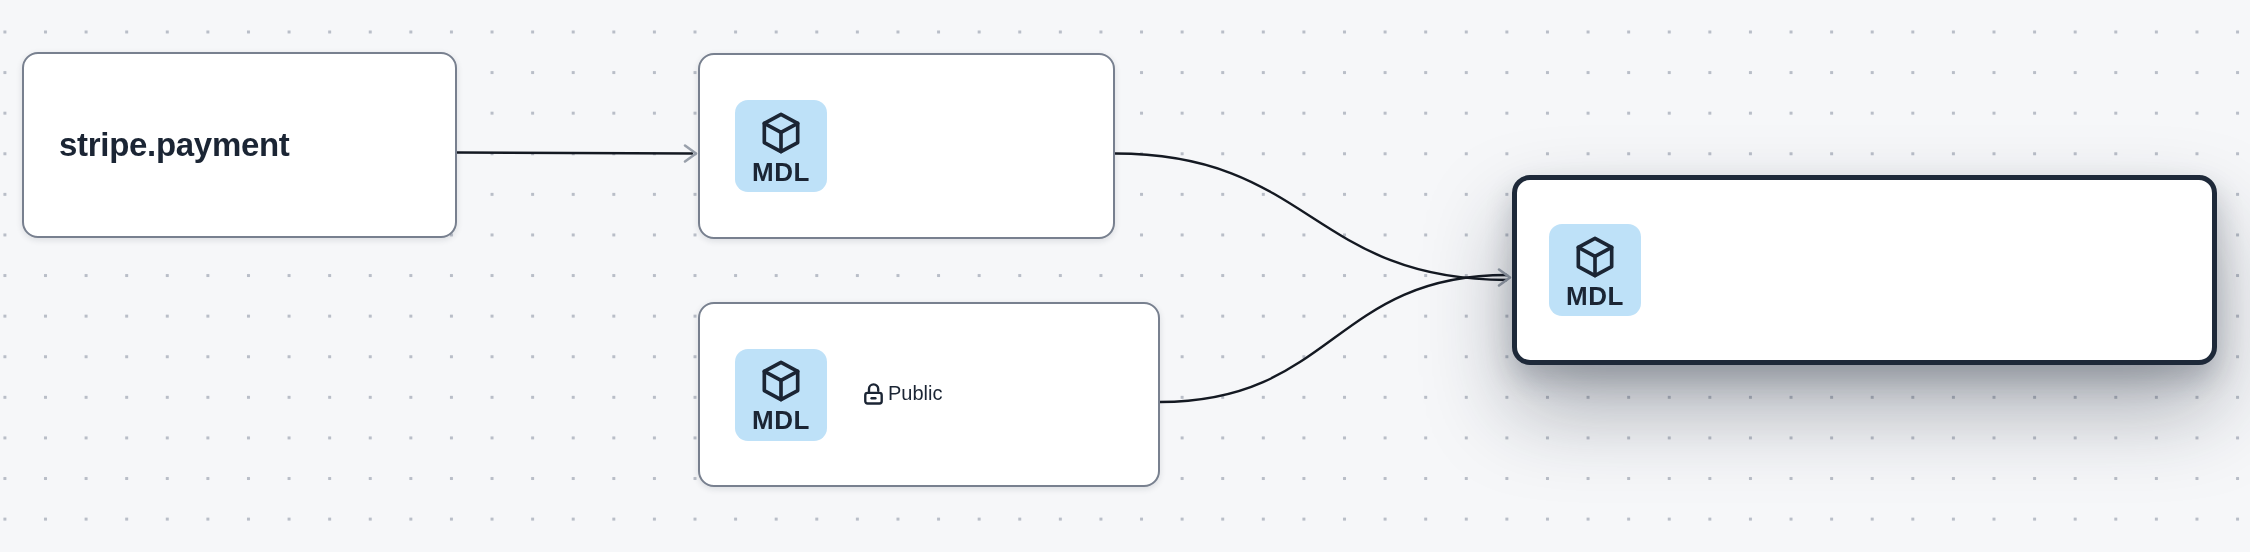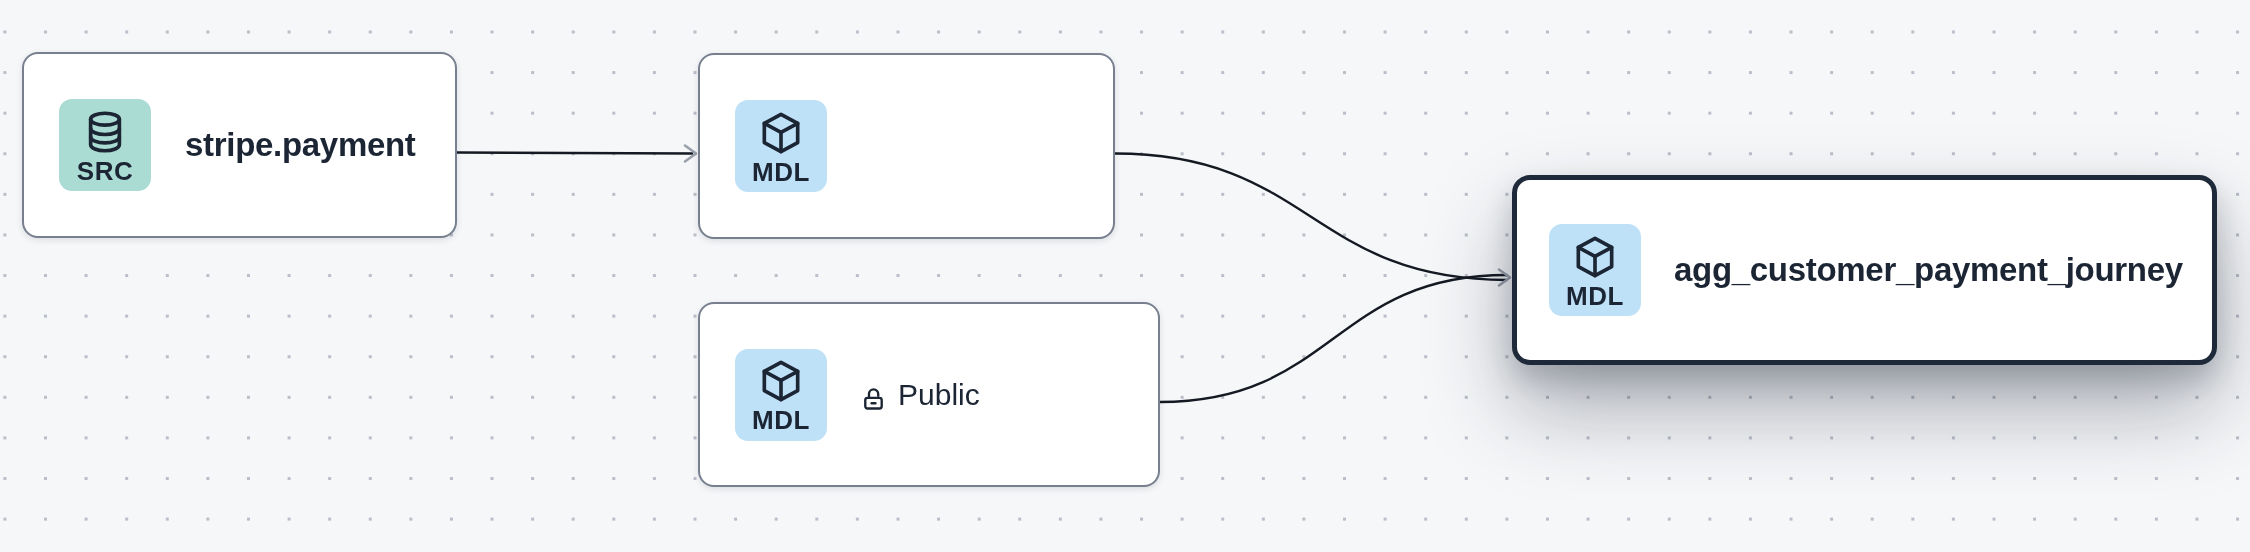--- a/index.html
+++ b/index.html
@@ -77,50 +77,40 @@
   .title {
     font-size: 33px;
     font-weight: 600;
     color: #1b2534;
     letter-spacing: -0.3px;
     line-height: 1.2;
     white-space: nowrap;
   }
   .subtitle {
     display: flex;
-    align-items: flex-end;
-    gap: 10px;
-    font-size: 30px;
+    align-items: flex-start;
+    font-size: 20px;
     font-weight: 500;
     color: #1b2534;
     line-height: 1.2;
   }
   .subtitle svg { flex: none; }
 </style>
 </head>
 <body>
 
 <div class="canvas">
   <svg class="edge-layer">
       <path d="M 457 152.5 L 693 153.5" fill="none" stroke="#141922" stroke-width="2.4"></path>
       <path d="M 1115 153.5 C 1311 153.5 1311 280 1507 280" fill="none" stroke="#141922" stroke-width="2.4"></path>
       <path d="M 1160 402 C 1333.5 402 1333.5 275 1507 275" fill="none" stroke="#141922" stroke-width="2.4"></path>
       <path d="M 685 145.5 L 696 153.5 L 685 161.5" fill="none" stroke="#99a0ab" stroke-width="2.6" stroke-linecap="round" stroke-linejoin="round"></path>
       <path d="M 1499 269.5 L 1510 277.5 L 1499 285.5" fill="none" stroke="#99a0ab" stroke-width="2.6" stroke-linecap="round" stroke-linejoin="round"></path>
     </svg>
 <div class="node" style="left: 22px; top: 52px; width: 435px; height: 186px;">
-      <div class="badge" style="background: rgb(171, 220, 212);">
-        <svg width="46" height="46" viewBox="0 0 24 24" fill="none" stroke="#1b2534" stroke-width="1.9" stroke-linecap="round" stroke-linejoin="round">
-          <ellipse cx="12" cy="5.3" rx="7.5" ry="3.1"></ellipse>
-          <path d="M4.5 5.3 V18.7 c0 1.72 3.36 3.1 7.5 3.1 s7.5 -1.38 7.5 -3.1 V5.3"></path>
-          <path d="M4.5 10.2 c0 1.72 3.36 3.1 7.5 3.1 s7.5 -1.38 7.5 -3.1"></path>
-          <path d="M4.5 14.6 c0 1.72 3.36 3.1 7.5 3.1 s7.5 -1.38 7.5 -3.1"></path>
-        </svg>
-        <span class="badge-label">SRC</span>
-      </div>
       <div class="ntext">
         <div class="title">stripe.payment</div>
       </div>
     </div>
     <div class="node" style="left: 698px; top: 53px; width: 417px; height: 186px;">
       <div class="badge" style="background: rgb(190, 225, 248);">
         <svg width="46" height="46" viewBox="0 0 24 24" fill="none" stroke="#1b2534" stroke-width="1.9" stroke-linecap="round" stroke-linejoin="round">
           <path d="M12 2.3 L20.7 7 V17 L12 21.7 L3.3 17 V7 Z"></path>
           <path d="M3.3 7 L12 11.7 L20.7 7"></path>
           <path d="M12 11.7 V21.7"></path>
@@ -150,17 +140,14 @@
     </div>
     <div class="node selected" style="left: 1512px; top: 175px; width: 705px; height: 190px;">
       <div class="badge" style="background: rgb(190, 225, 248);">
         <svg width="46" height="46" viewBox="0 0 24 24" fill="none" stroke="#1b2534" stroke-width="1.9" stroke-linecap="round" stroke-linejoin="round">
           <path d="M12 2.3 L20.7 7 V17 L12 21.7 L3.3 17 V7 Z"></path>
           <path d="M3.3 7 L12 11.7 L20.7 7"></path>
           <path d="M12 11.7 V21.7"></path>
         </svg>
         <span class="badge-label">MDL</span>
       </div>
-      <div class="ntext">
-        <div class="title">agg_customer_payment_journey</div>
-      </div>
     </div>
   </div>
 
 </body></html>

